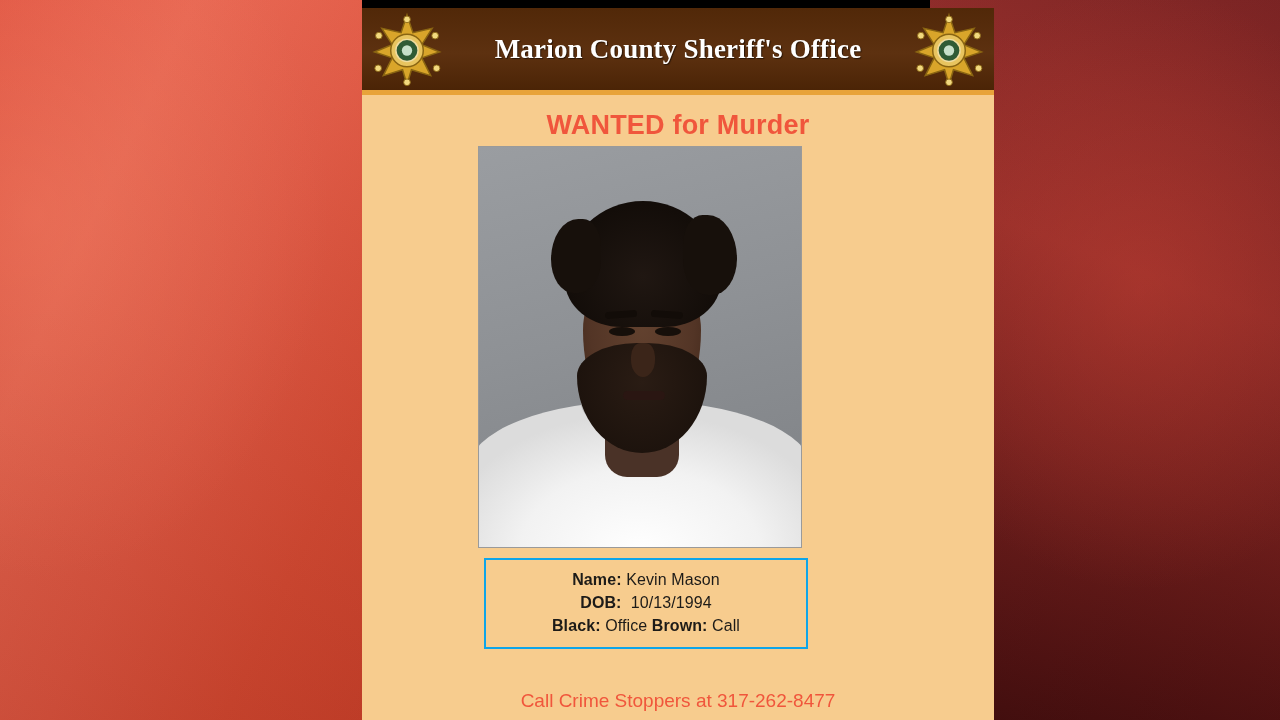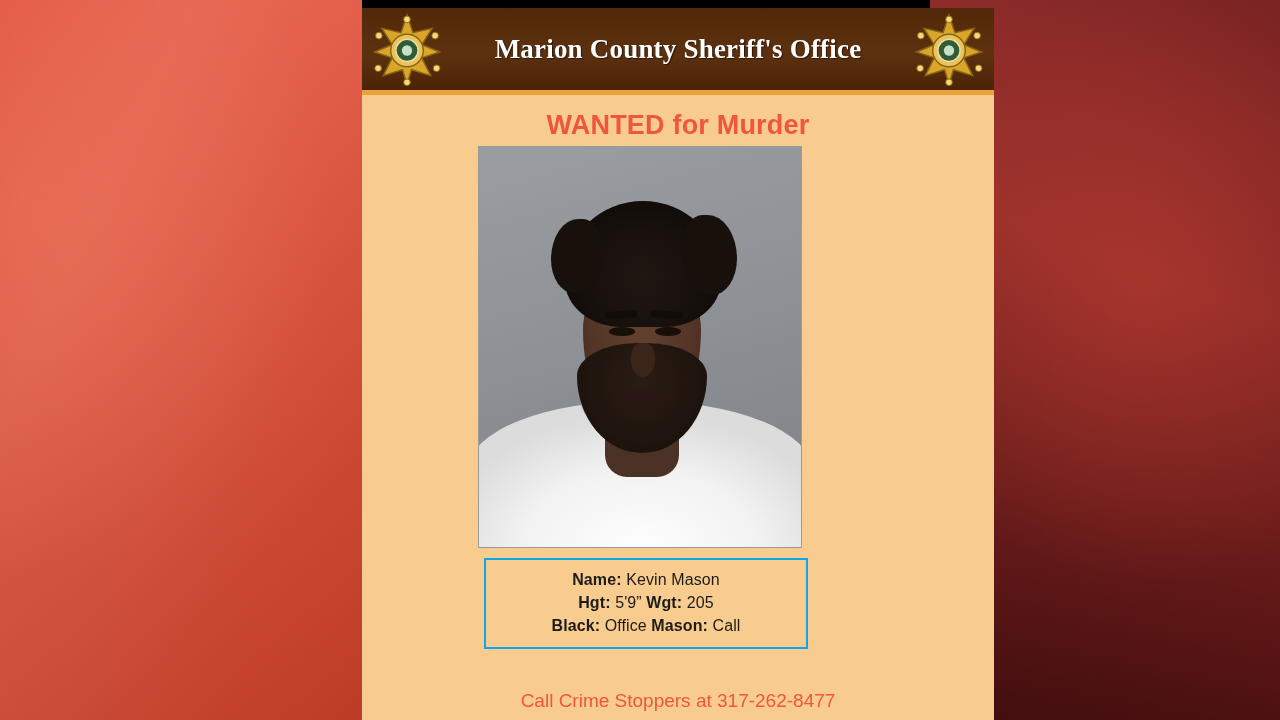--- a/index.html
+++ b/index.html
@@ -295,29 +295,27 @@
       <div class="feat nose"></div>
       <div class="feat mouth"></div>
     </div>
 
     <div class="info-box">
       <div class="info-row">
         <b>Name:</b>
         <span>Kevin Mason</span>
       </div>
       <div class="info-row">
-        <b>Hgt:</b>
-        <span>5'9”</span>
-        <b>Wgt:</b>
-        <span>205</span>
+        <b>DOB:</b>
+        &nbsp;<span>10/13/1994</span>
       </div>
       <div class="info-row">
         <b>Black:</b>
         <span>Office</span>
-        <b>Mason:</b>
+        <b>Brown:</b>
         <span>Call</span>
       </div>
     </div>
 
     <div class="call-line">Call Crime Stoppers at 317-262-8477</div>
 
   </div>
 </div>
 
 </body></html>

